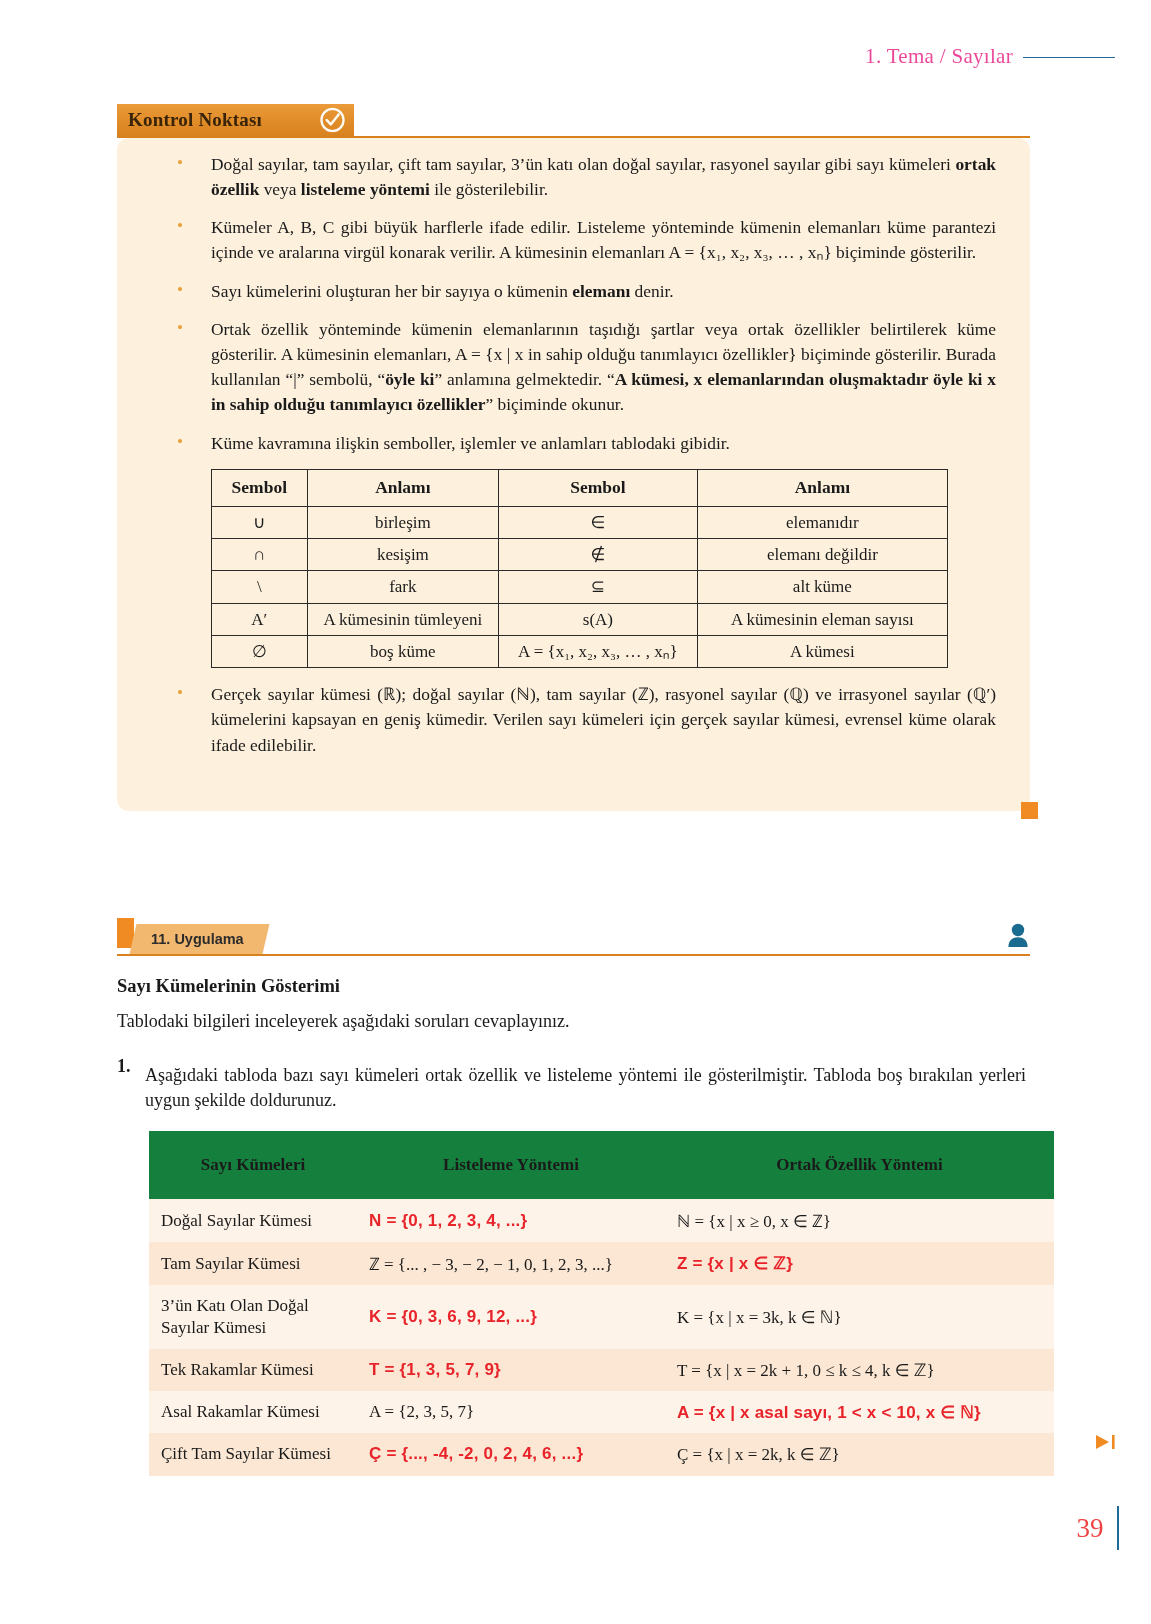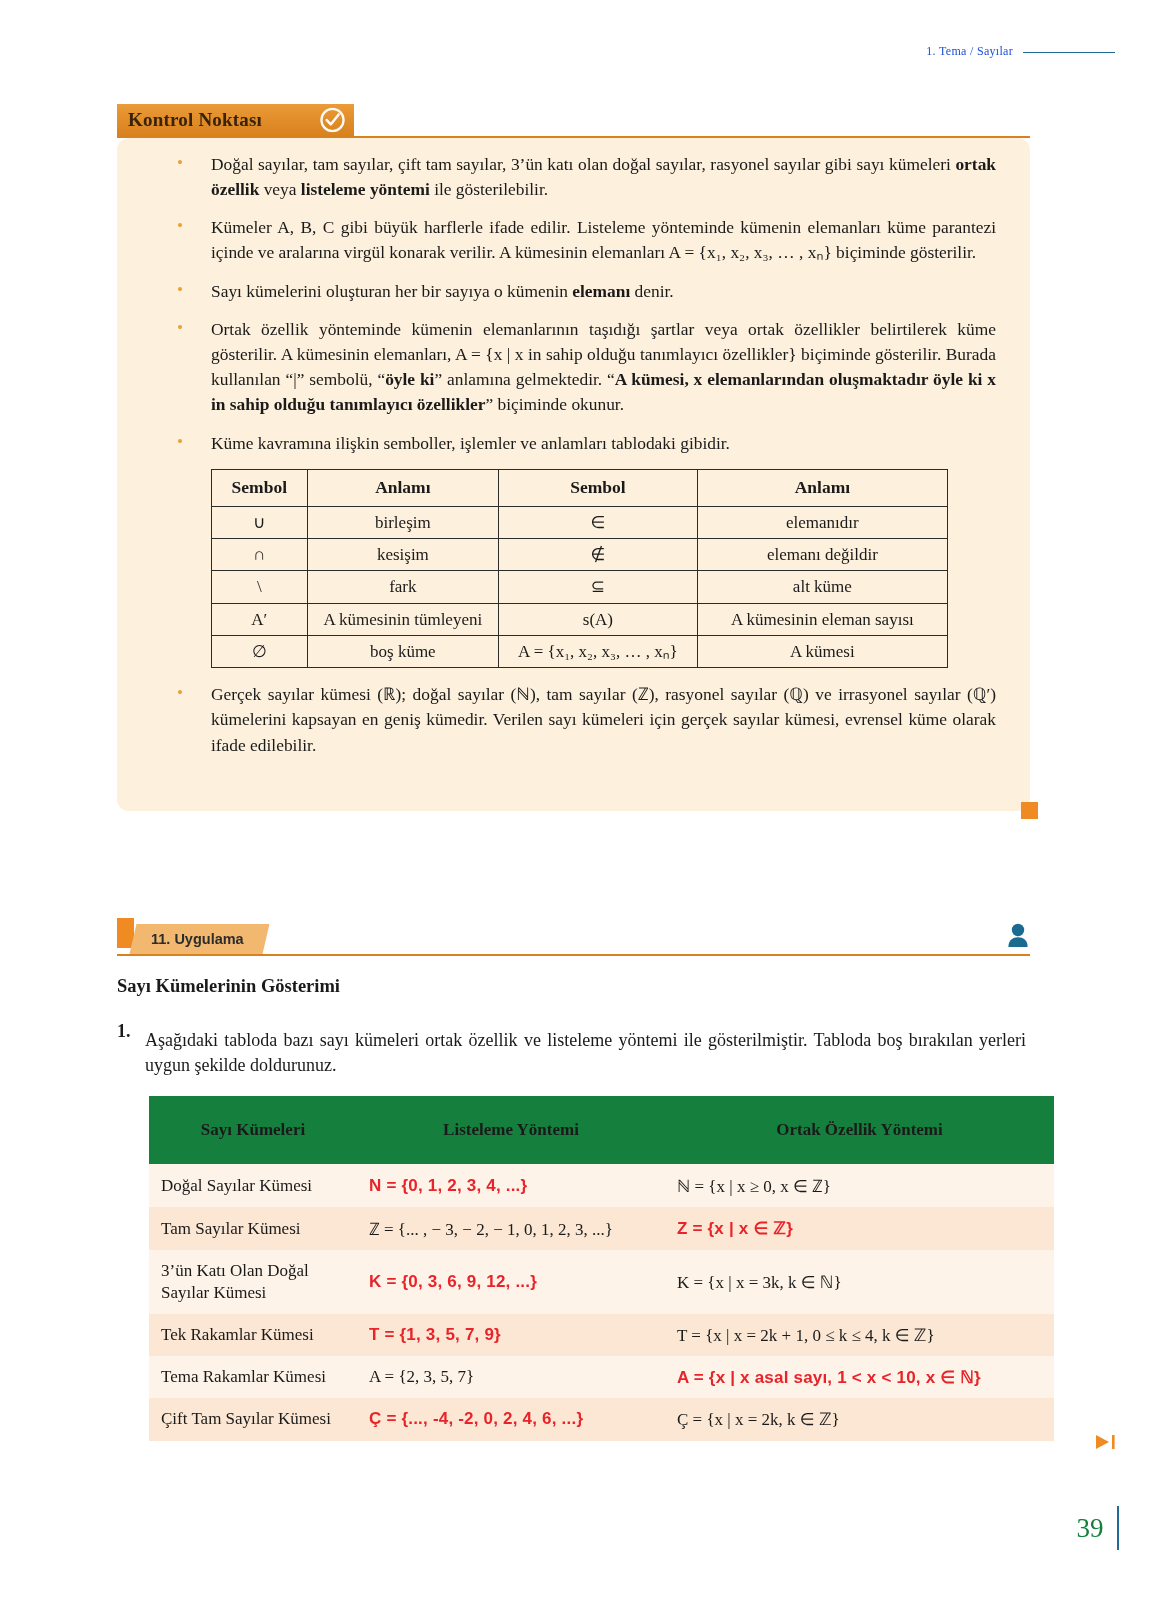--- a/index.html
+++ b/index.html
@@ -20,22 +20,22 @@
   .running-head {
     position: absolute;
     top: 44px;
     right: 36px;
     display: flex;
     align-items: center;
     gap: 10px;
   }
   .running-head .rh-text {
     font-family: "Liberation Serif", serif;
-    font-size: 12px;
-    color: #1d4ed8;
+    font-size: 21px;
+    color: #ec4899;
     letter-spacing: .3px;
     white-space: nowrap;
     margin-left: 24px;
   }
   .running-head .rh-rule {
     width: 92px;
     height: 0;
     border-top: 1.6px solid #1f6a96;
     margin-top: 2px;
   }
@@ -272,21 +272,21 @@
     position: absolute;
     right: 32px;
     top: 1506px;
     display: flex;
     align-items: center;
     gap: 14px;
   }
   .page-num {
     font-family: "Liberation Serif", serif;
     font-size: 27px;
-    color: #15803d;
+    color: #ef4444;
   }
   .foot-bar {
     width: 1.6px;
     height: 44px;
     background: #1f6a96;
   }
 </style>
 </head>
 <body>
 
@@ -397,20 +397,21 @@
     <span class="person-icon">
       <svg viewBox="0 0 24 30" width="24" height="30">
         <circle cx="12" cy="10" r="6.2" fill="#1a6b8f"></circle>
         <path d="M2.4 27 C2.4 19.8 7 17.2 12 17.2 C17 17.2 21.6 19.8 21.6 27 Z" fill="#1a6b8f"></path>
       </svg>
     </span>
   </div>
   <div class="uyg-rule"></div>
 
   <h3 class="sec-subtitle">Sayı Kümelerinin Gösterimi</h3>
+  <p class="sec-intro">Tablodaki bilgileri inceleyerek aşağıdaki soruları cevaplayınız.</p>
 
   <div class="q-row">
     <span class="q-num">1.</span>
     <span class="q-text">Aşağıdaki tabloda bazı sayı kümeleri ortak özellik ve listeleme yöntemi ile gösterilmiştir. Tabloda boş bırakılan yerleri uygun şekilde doldurunuz.</span>
   </div>
 
   <div class="ans-wrap">
     <table class="ans-table">
       <thead>
         <tr>
@@ -434,21 +435,21 @@
           <td class="c-name">3’ün Katı Olan Doğal Sayılar Kümesi</td>
           <td class="c-list ans-hand">K = {0, 3, 6, 9, 12, ...}</td>
           <td class="c-prop ans-print">K = {x | x = 3k, k ∈ ℕ}</td>
         </tr>
         <tr>
           <td class="c-name">Tek Rakamlar Kümesi</td>
           <td class="c-list ans-hand">T = {1, 3, 5, 7, 9}</td>
           <td class="c-prop ans-print">T = {x | x = 2k + 1, 0 ≤ k ≤ 4, k ∈ ℤ}</td>
         </tr>
         <tr>
-          <td class="c-name">Tema Rakamlar Kümesi</td>
+          <td class="c-name">Asal Rakamlar Kümesi</td>
           <td class="c-list ans-print">A = {2, 3, 5, 7}</td>
           <td class="c-prop ans-hand">A = {x | x asal sayı, 1 &lt; x &lt; 10, x ∈ ℕ}</td>
         </tr>
         <tr>
           <td class="c-name">Çift Tam Sayılar Kümesi</td>
           <td class="c-list ans-hand">Ç = {..., -4, -2, 0, 2, 4, 6, ...}</td>
           <td class="c-prop ans-print">Ç = {x | x = 2k, k ∈ ℤ}</td>
         </tr>
       </tbody>
     </table>

